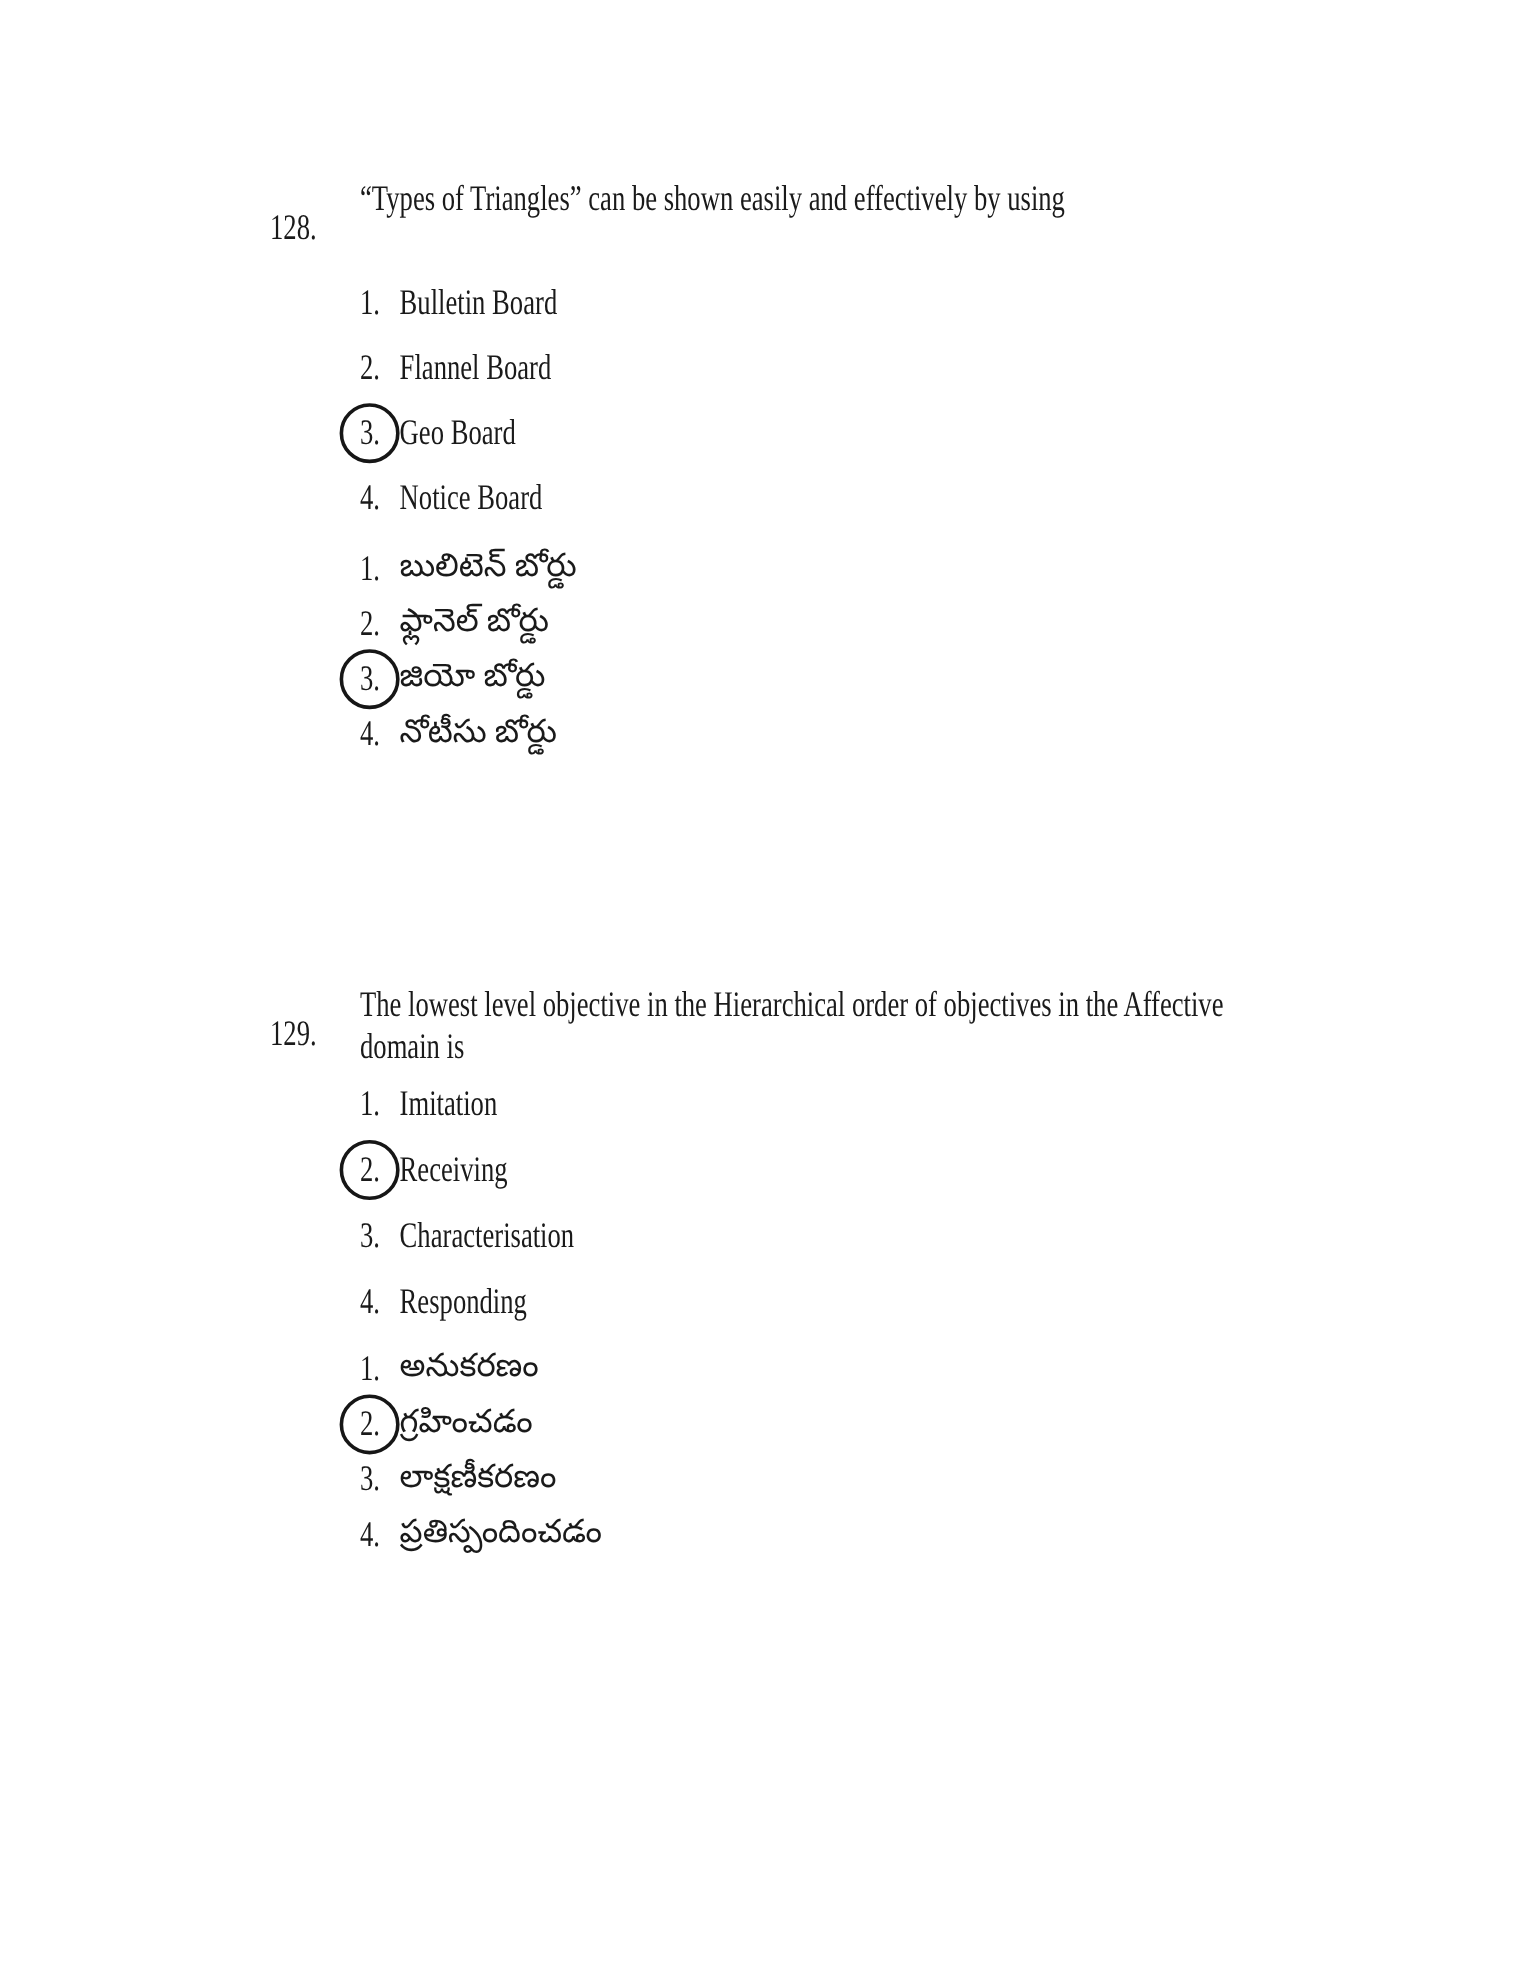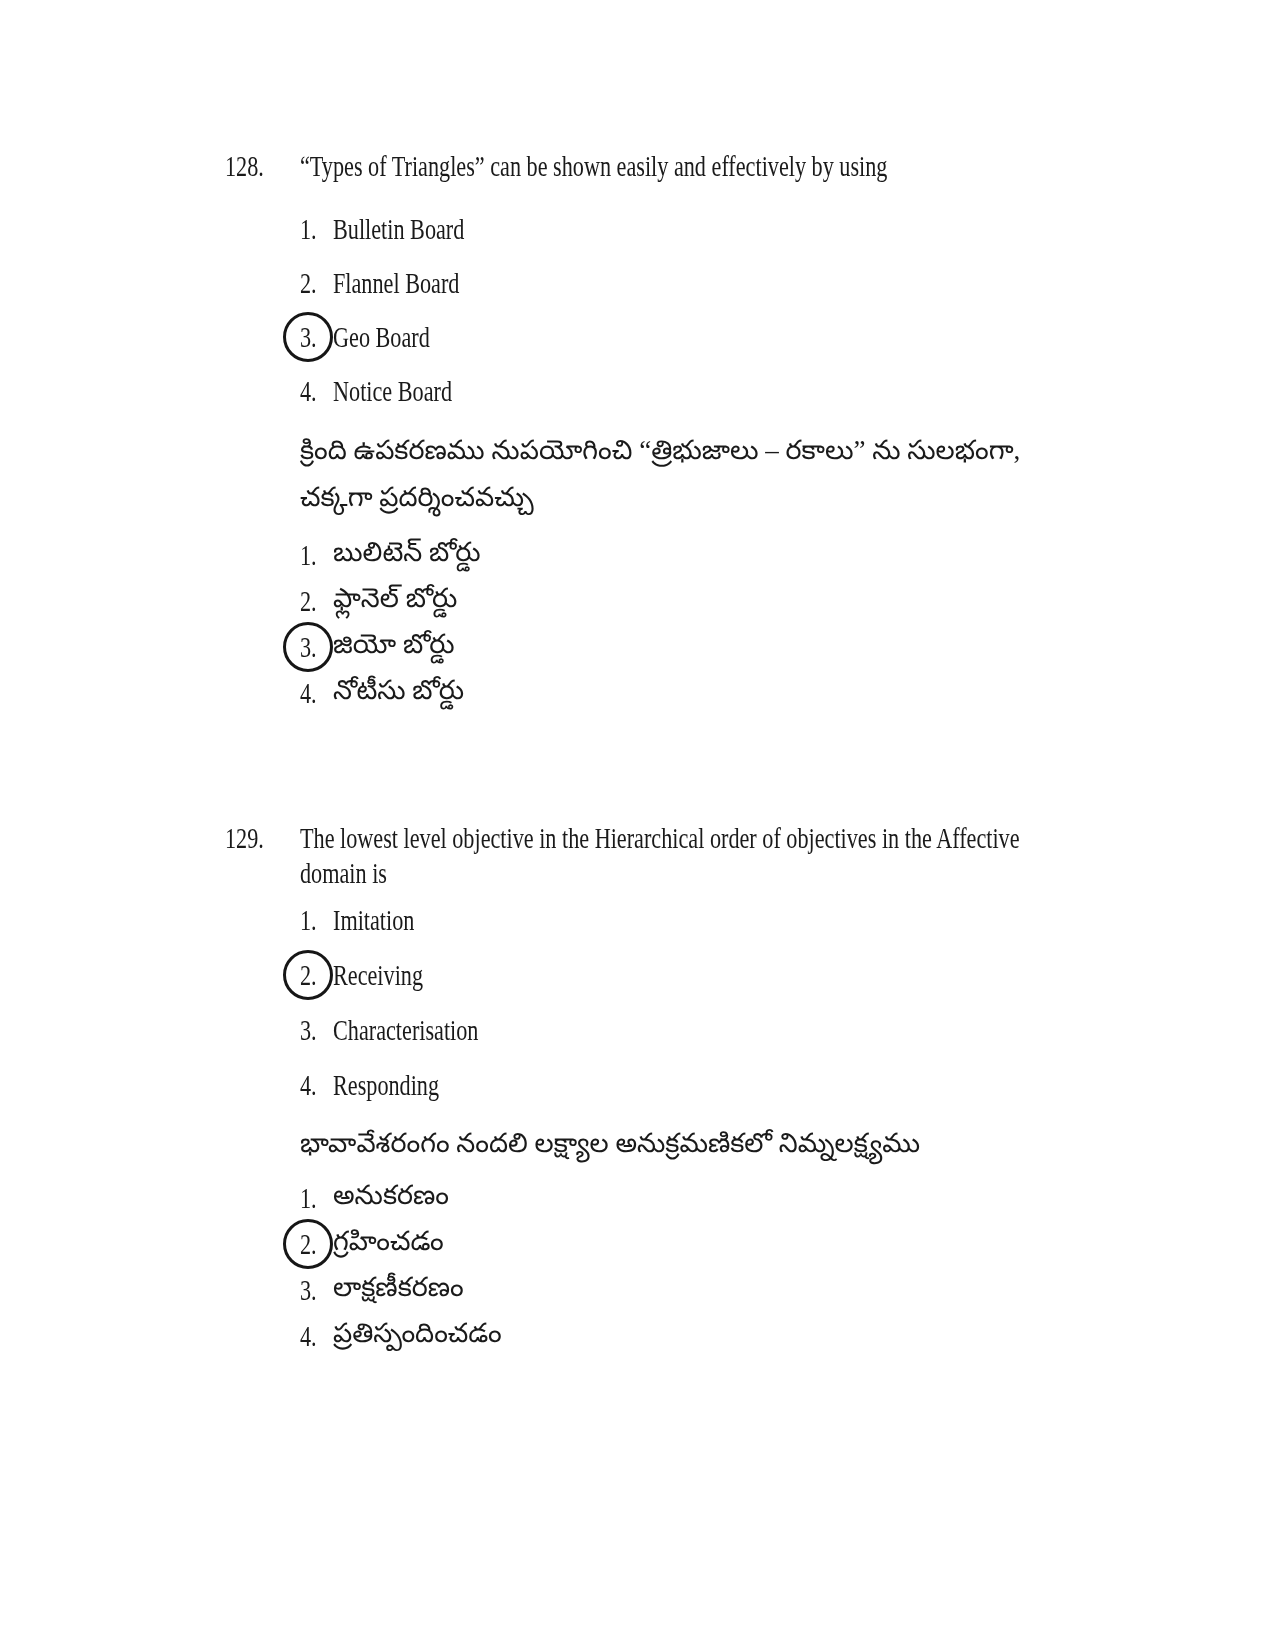--- a/index.html
+++ b/index.html
@@ -37,20 +37,21 @@
     white-space: nowrap;
   }
   .q-header {
     display: flex;
     align-items: flex-start;
   }
   .q-num {
     width: 75px;
     flex-shrink: 0;
     line-height: 36px;
+    margin-top: 24px;
   }
   .q-text {
     width: 1000px;
     line-height: 36px;
     transform: scaleX(0.74);
     transform-origin: 0 0;
   }
   #q129 .q-text { line-height: 35px; }
 
   .opts { margin-top: 20px; }
@@ -122,21 +123,20 @@
       <span class="opt-label"><span class="sq">Geo Board</span></span>
     </div>
     <div class="opt en">
       <span class="opt-num">
           <span class="sq">4.</span>
         </span>
       <span class="opt-label"><span class="sq">Notice Board</span></span>
     </div>
   </div>
 
-  <div class="q-te te">క్రింది ఉపకరణము నుపయోగించి “త్రిభుజాలు – రకాలు” ను సులభంగా, చక్కగా ప్రదర్శించవచ్చు</div>
 
   <div class="opts-te">
     <div class="opt en">
       <span class="opt-num">
           <span class="sq">1.</span>
         </span>
       <span class="opt-label te">బులిటెన్ బోర్డు</span>
     </div>
     <div class="opt en">
       <span class="opt-num">
@@ -185,21 +185,20 @@
       <span class="opt-label"><span class="sq">Characterisation</span></span>
     </div>
     <div class="opt en">
       <span class="opt-num">
           <span class="sq">4.</span>
         </span>
       <span class="opt-label"><span class="sq">Responding</span></span>
     </div>
   </div>
 
-  <div class="q-te te">భావావేశరంగం నందలి లక్ష్యాల అనుక్రమణికలో నిమ్నలక్ష్యము</div>
 
   <div class="opts-te">
     <div class="opt en">
       <span class="opt-num">
           <span class="sq">1.</span>
         </span>
       <span class="opt-label te">అనుకరణం</span>
     </div>
     <div class="opt en circled">
       <span class="opt-num">

